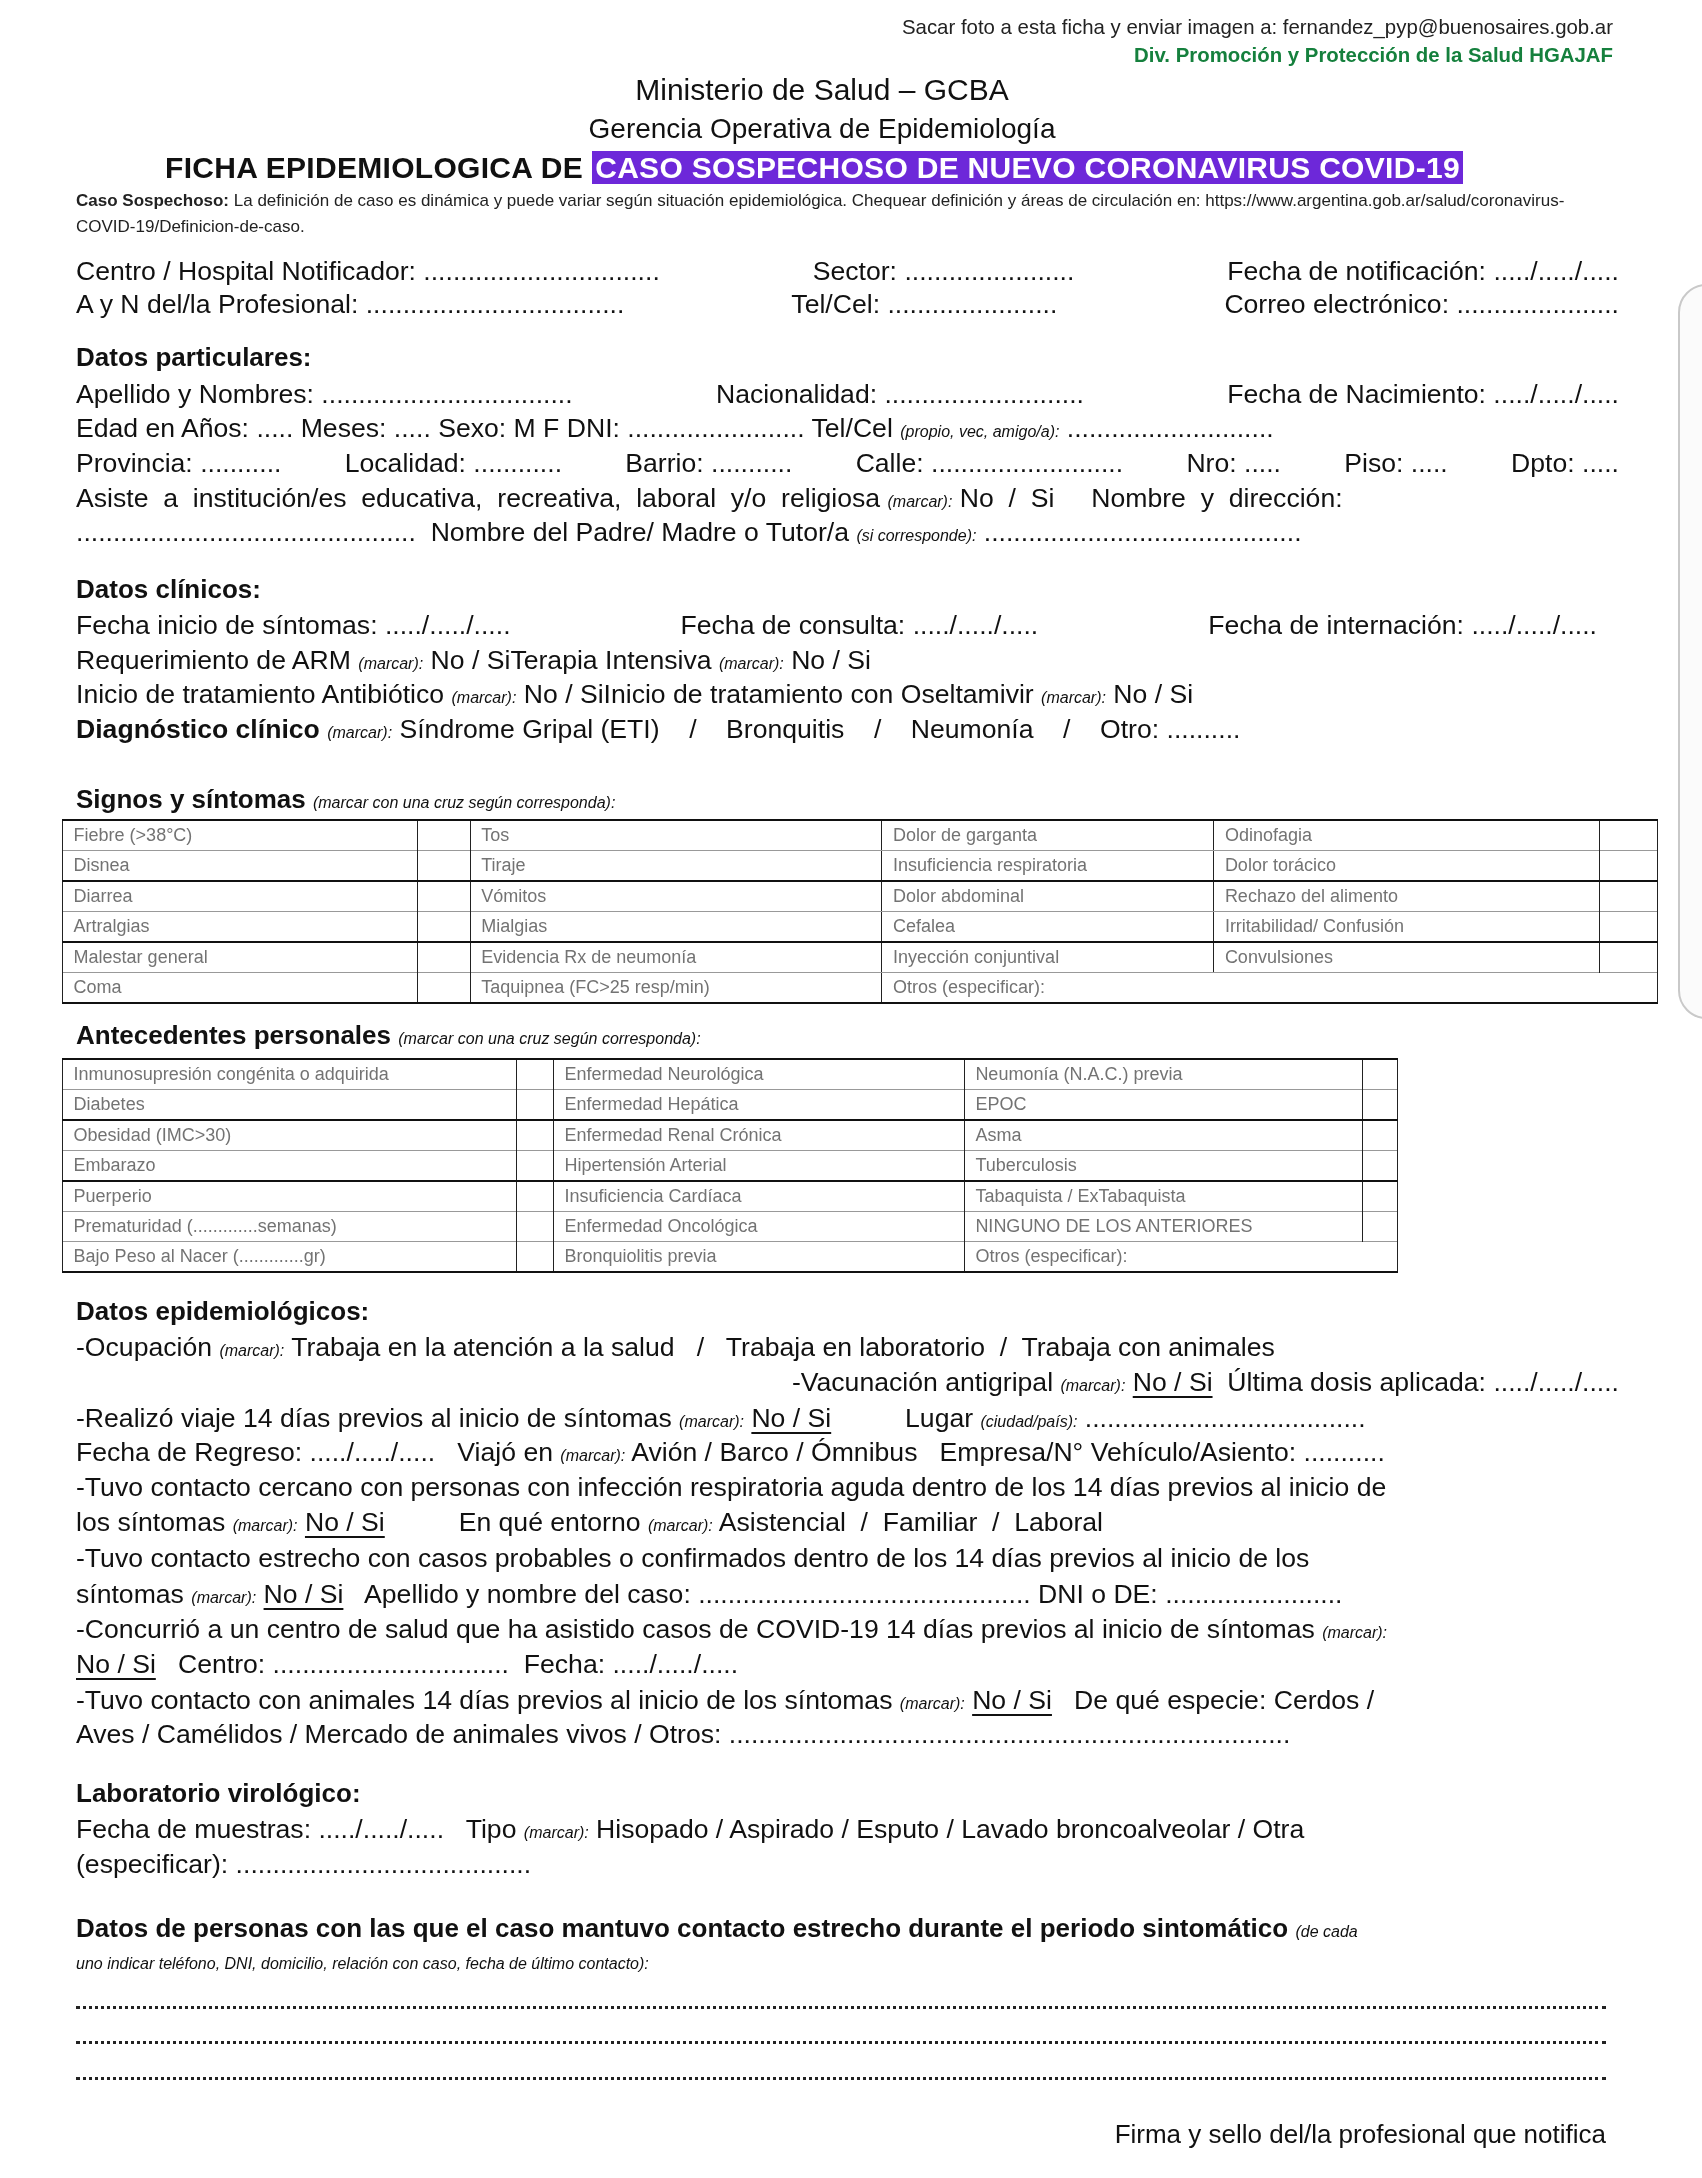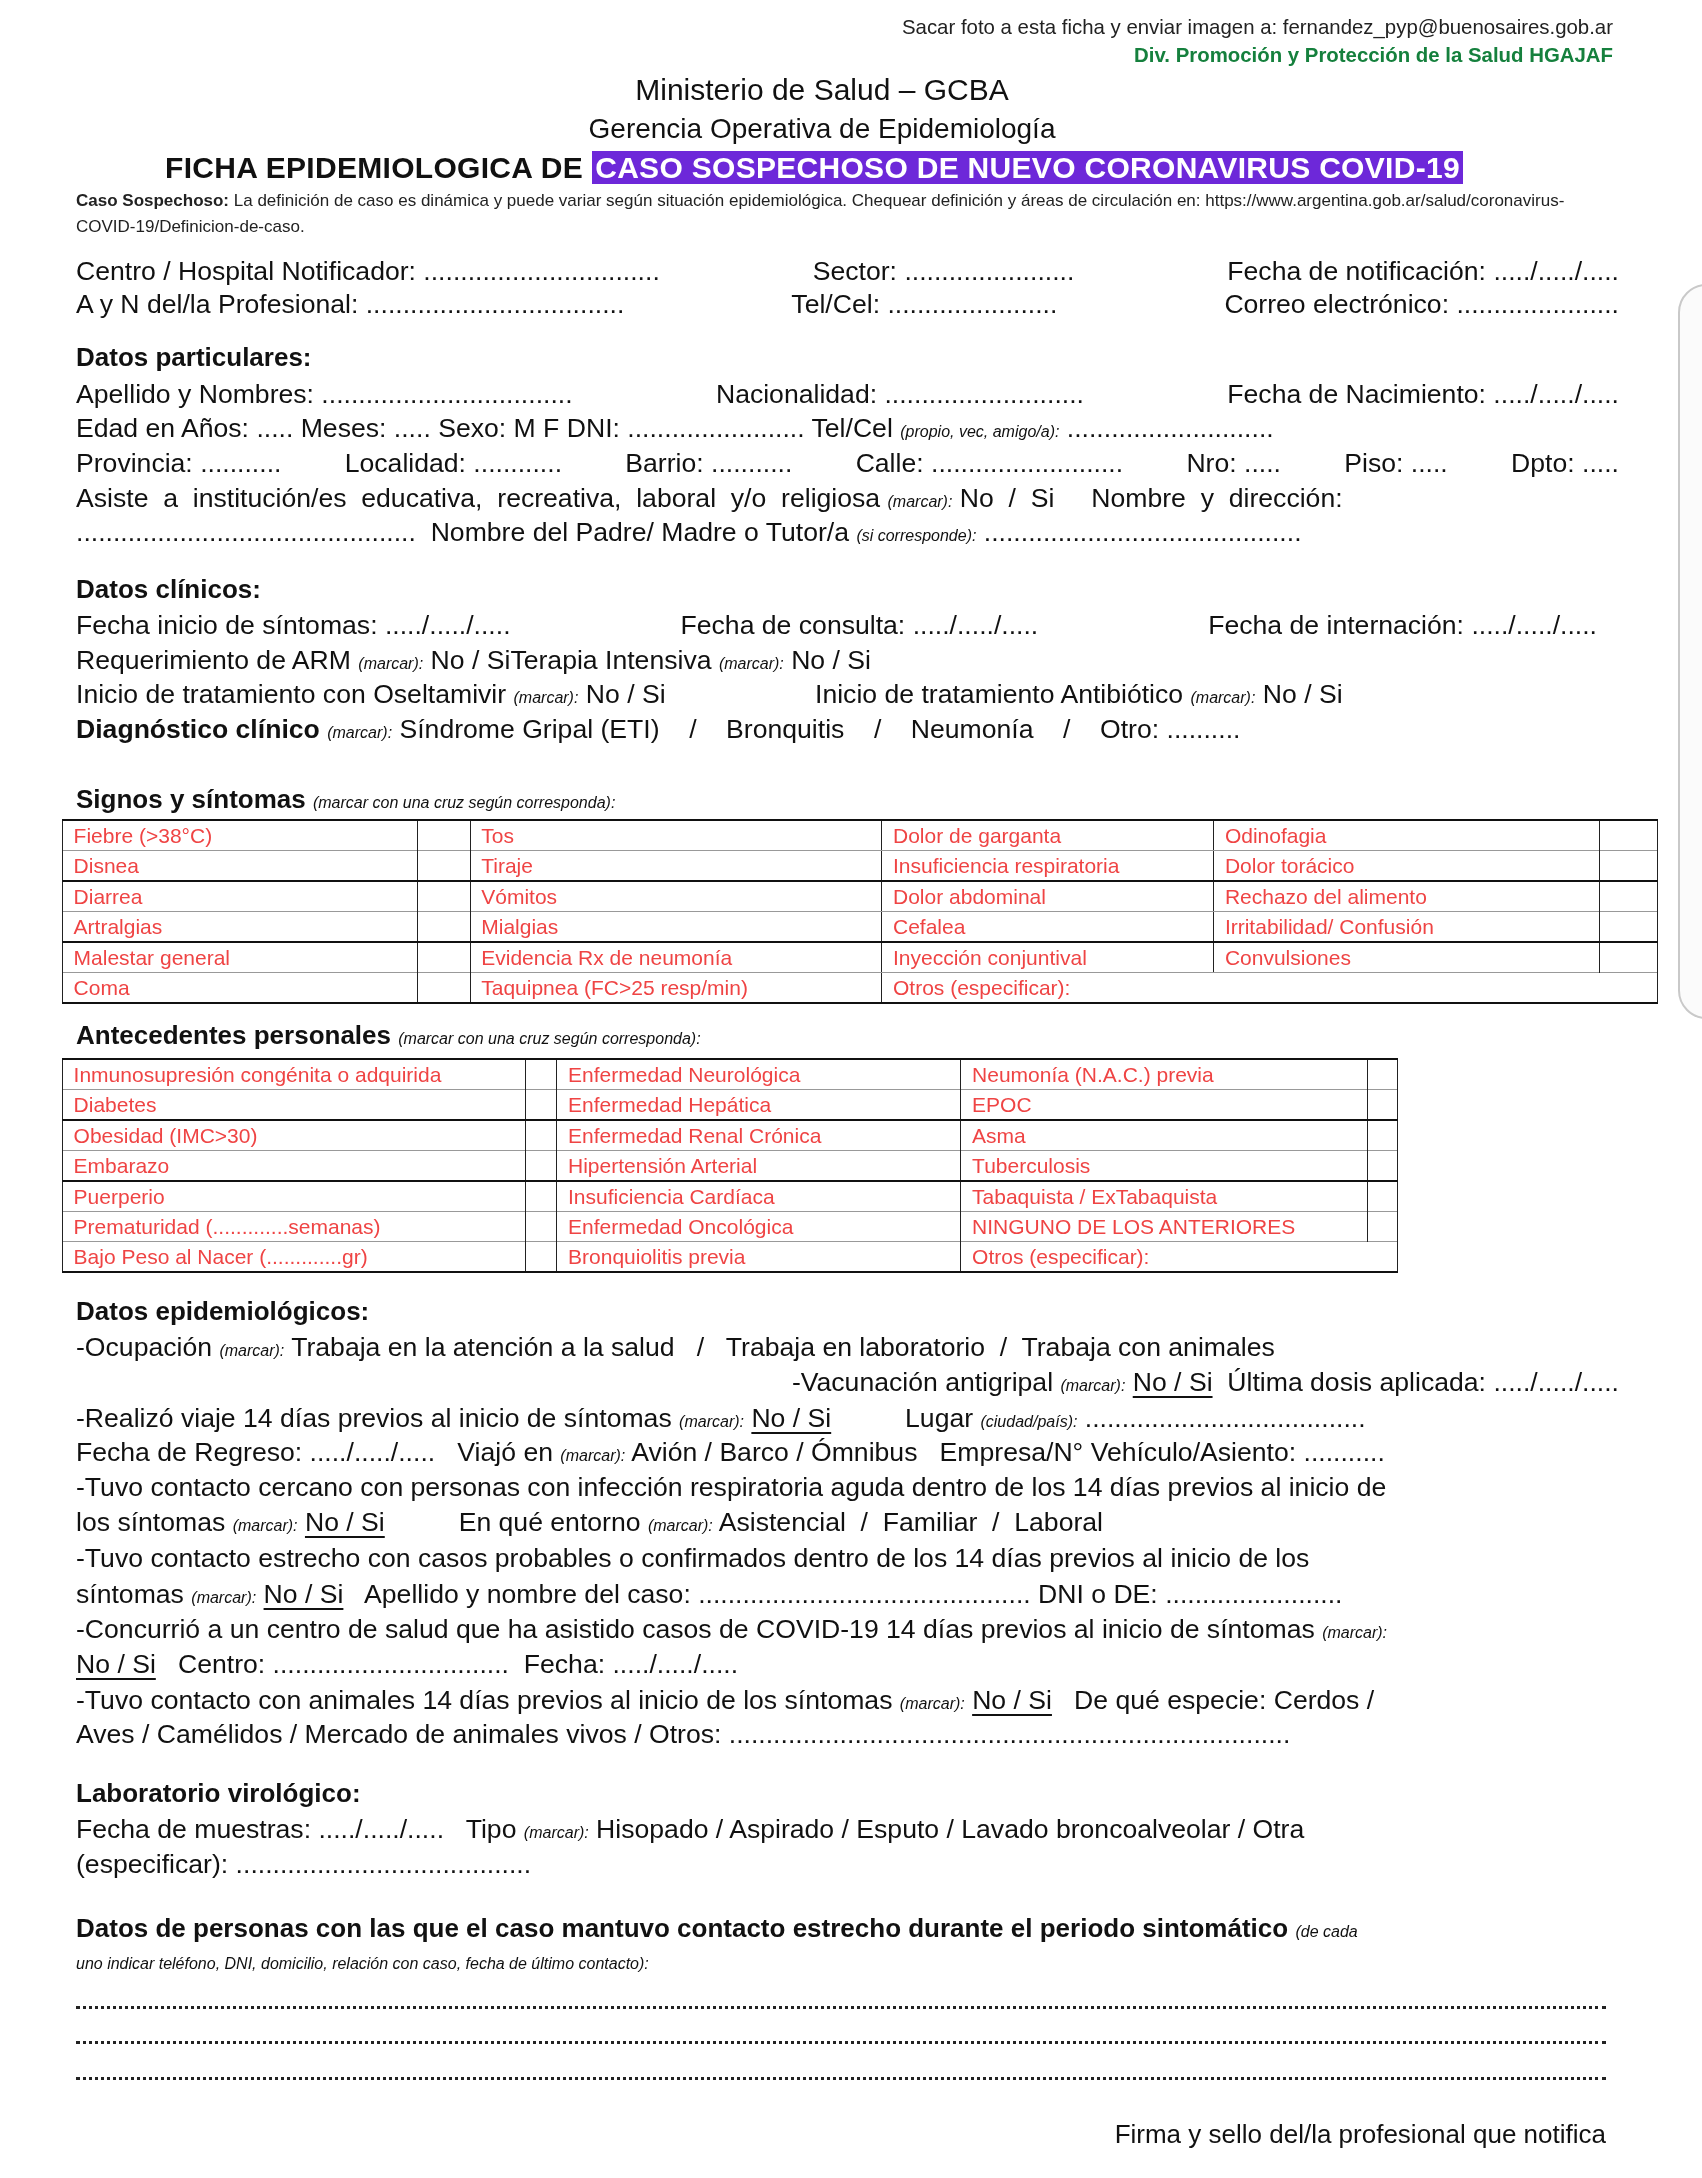--- a/index.html
+++ b/index.html
@@ -13,21 +13,21 @@
   .t2 { top:113px; font-size:28px; }
   .title { top:151px; left:165px; font-size:30px; font-weight:bold; letter-spacing:0.3px; }
   .title .hl { background:#6d28d9; color:#fff; padding:0 3.5px; }
   .def { left:76px; width:1543px; font-size:17px; line-height:26px; white-space:normal; top:188px; color:#222; }
   .def b { font-weight:bold; }
   .row { left:76px; width:1543px; font-size:26.6px; line-height:35px; display:flex; justify-content:space-between; }
   .sec { left:76px; font-size:26px; font-weight:bold; }
   .sec i, .it { font-style:italic; font-weight:normal; font-size:16px; }
   .u { text-decoration:underline; text-decoration-thickness:1.8px; text-underline-offset:5.3px; }
   
-  table.grid { position:absolute; border-collapse:collapse; font-size:21px; color:#ef4444; }
+  table.grid { position:absolute; border-collapse:collapse; font-size:18px; color:#737373; }
   table.grid td { padding:0 10.6px; height:29px; line-height:29px; border-left:1.8px solid #222; border-right:1.8px solid #222; white-space:nowrap; }
   table.grid tr.thin td { border-top:1.8px solid #999; }
   table.grid tr.thick td { border-top:2.7px solid #111; }
   table.grid tr.last td { border-bottom:2.7px solid #111; }
   table.grid td.chk { padding:0; }
   table.grid td.chk.light { border-left:0.9px solid #aaa; }
   .dotline { left:76px; width:1530px; height:0; border-bottom:3.5px dotted #222; }
   .frame { left:1678px; top:284px; width:53px; height:731px; border:2.7px solid #c9c9c9; border-radius:30px; background:#fbfbfb; }
 </style>
 </head>
@@ -84,22 +84,22 @@
 <div class="abs row" style="top:608px; width:1521px;">
   <span>Fecha inicio de síntomas: ...../...../.....</span>
   <span>Fecha de consulta: ...../...../.....</span>
   <span>Fecha de internación: ...../...../.....</span>
 </div>
 <div class="abs row" style="top:643px; justify-content:flex-start;">
   <span><span>Requerimiento de ARM </span><span class="it">(marcar):</span><span> No / Si</span></span>
   <span style="width:520px;"><span>Terapia Intensiva </span><span class="it">(marcar):</span><span> No / Si</span></span>
 </div>
 <div class="abs row" style="top:677px; justify-content:flex-start;">
+  <span><span>Inicio de tratamiento Antibiótico </span><span class="it">(marcar):</span><span> No / Si</span></span>
   <span style="width:739px;"><span>Inicio de tratamiento con Oseltamivir </span><span class="it">(marcar):</span><span> No / Si</span></span>
-  <span><span>Inicio de tratamiento Antibiótico </span><span class="it">(marcar):</span><span> No / Si</span></span>
 </div>
 <div class="abs row" style="top:712px; justify-content:flex-start;">
   <span style="white-space:pre"><b>Diagnóstico clínico </b><span class="it">(marcar):</span><span> Síndrome Gripal (ETI)    /    Bronquitis    /    Neumonía    /    Otro: ..........</span></span>
 </div>
 
 <div class="abs sec" style="top:784px;"><span>Signos y síntomas </span><i>(marcar con una cruz según corresponda):</i></div>
 <table class="grid" style="left:62px; top:819px; width:1596px;">
   <colgroup>
       <col style="width:355px">
       <col style="width:53px">

